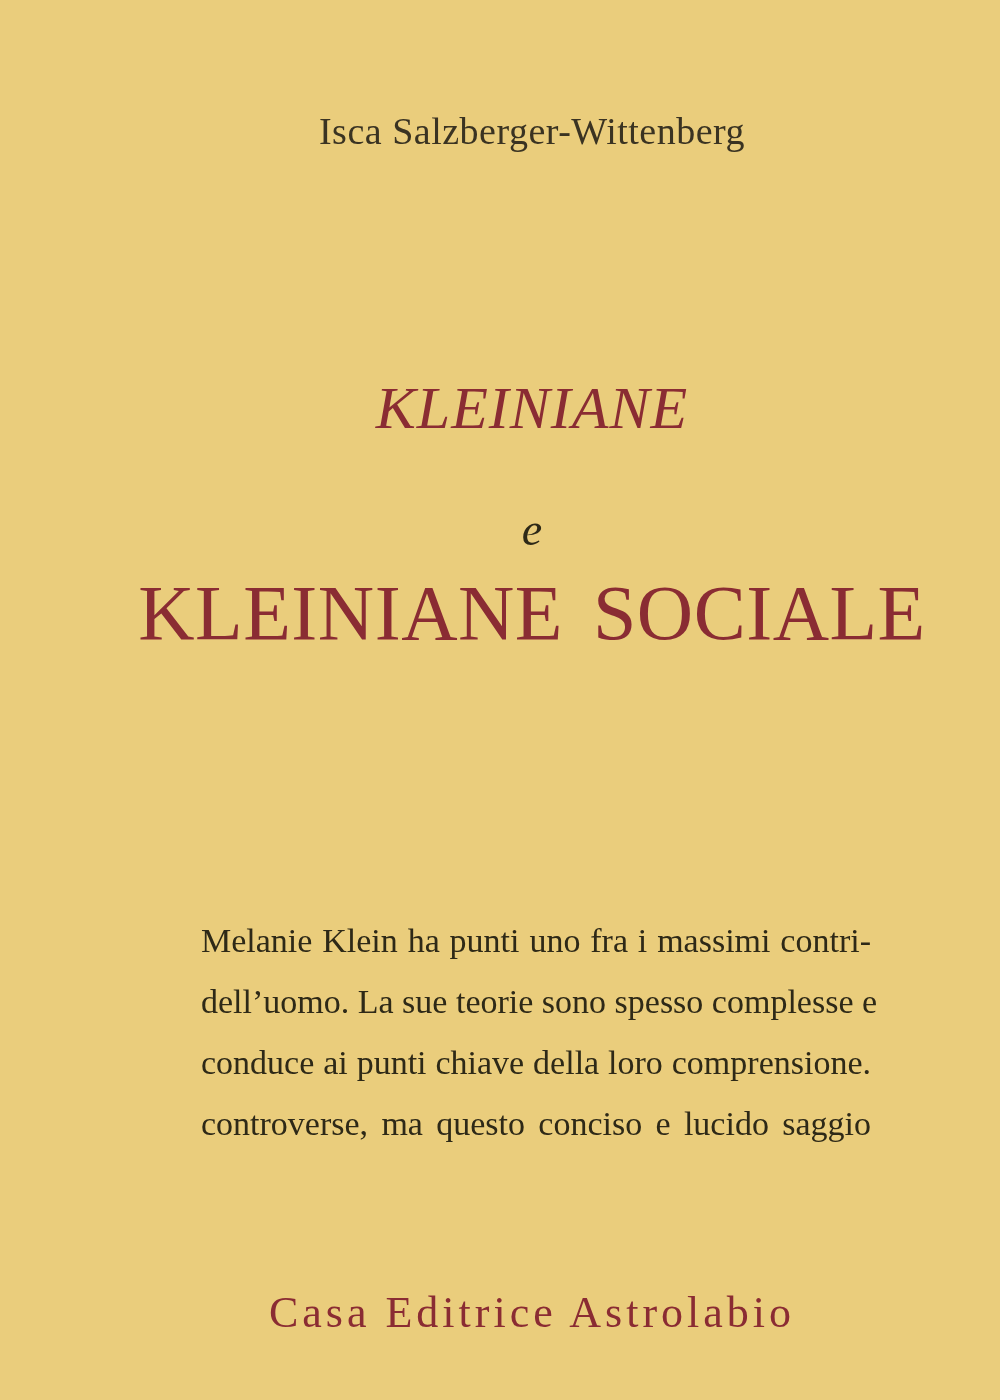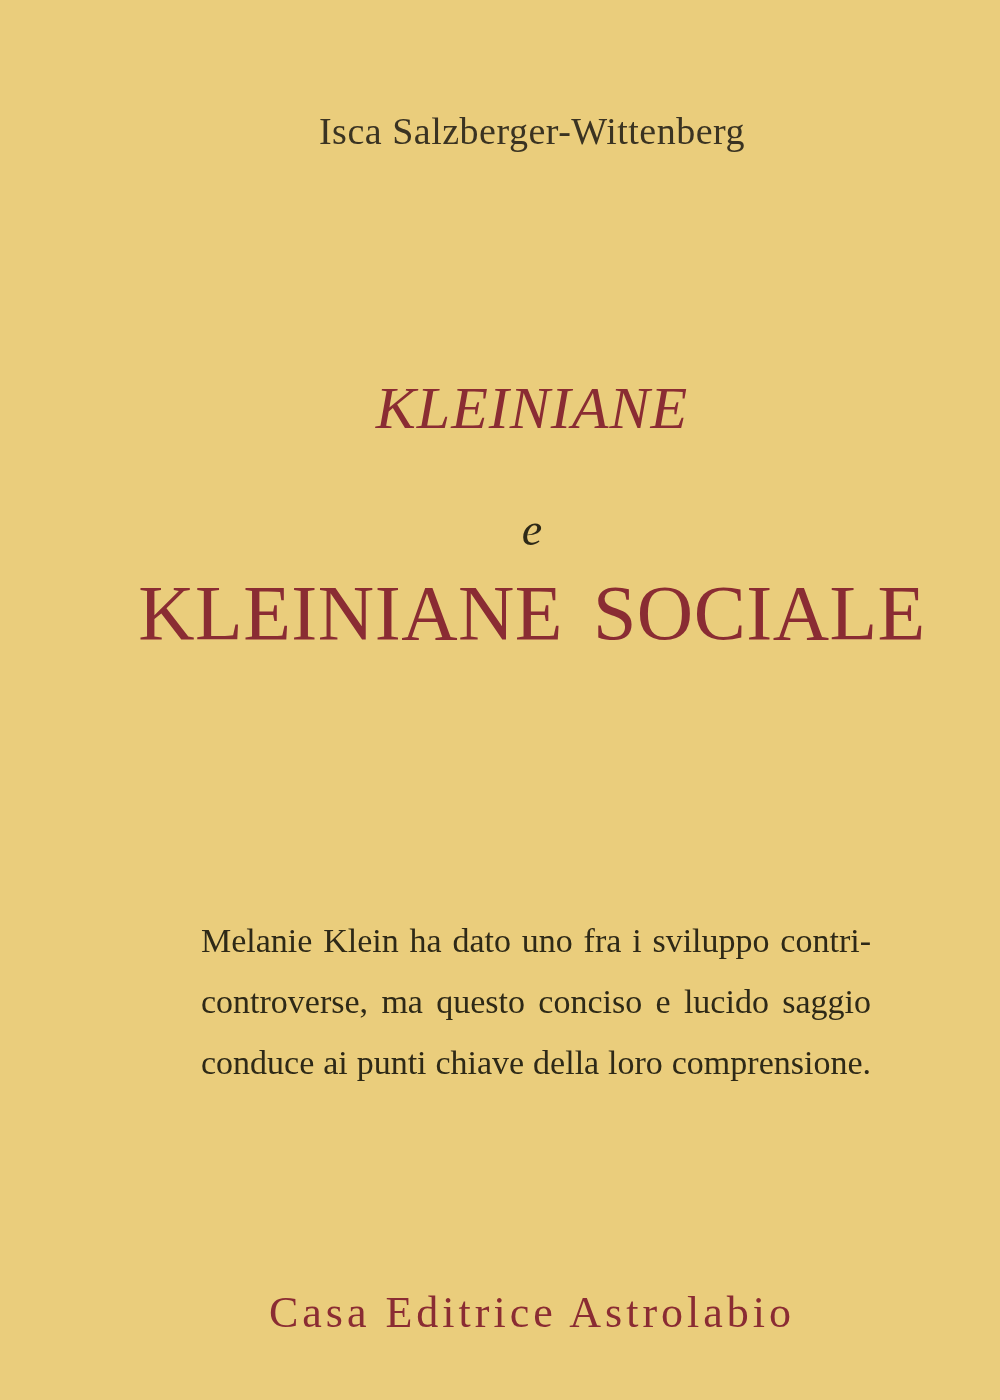--- a/index.html
+++ b/index.html
@@ -104,20 +104,21 @@
 
   <div class="title-main">
     <div>KLEINIANE</div>
   </div>
 
   <div class="conjunction">e</div>
 
   <div class="subtitle">KLEINIANE SOCIALE</div>
 
   <div class="blurb">
-    <div class="blurb-line">Melanie Klein ha dato uno fra i sviluppo contri-</div>
+    <div class="blurb-line">Melanie Klein ha punti uno fra i massimi contri-</div>
+    <div class="blurb-line">dell’uomo. La sue teorie sono spesso complesse e</div>
+    <div class="blurb-line">conduce ai punti chiave della loro comprensione.</div>
     <div class="blurb-line">controverse, ma questo conciso e lucido saggio</div>
-    <div class="blurb-line">conduce ai punti chiave della loro comprensione.</div>
   </div>
 
   <div class="publisher">Casa Editrice Astrolabio</div>
 
 </div>
 
 </body></html>

